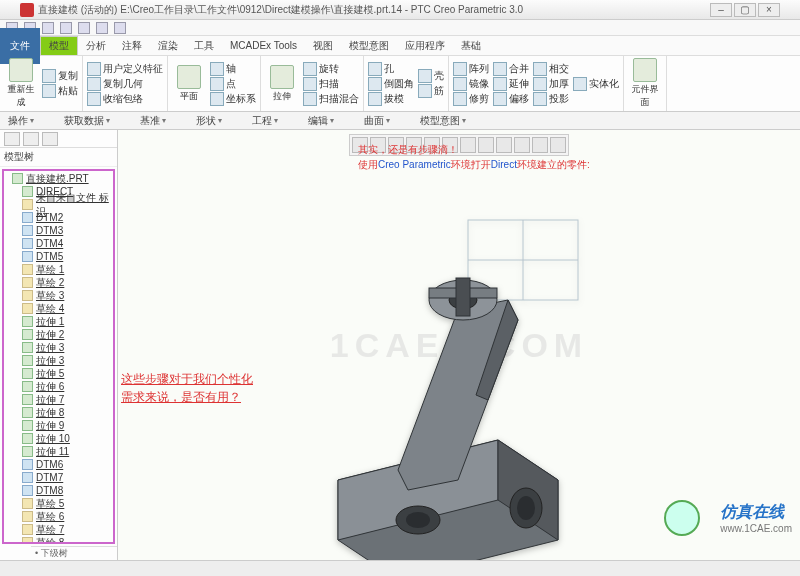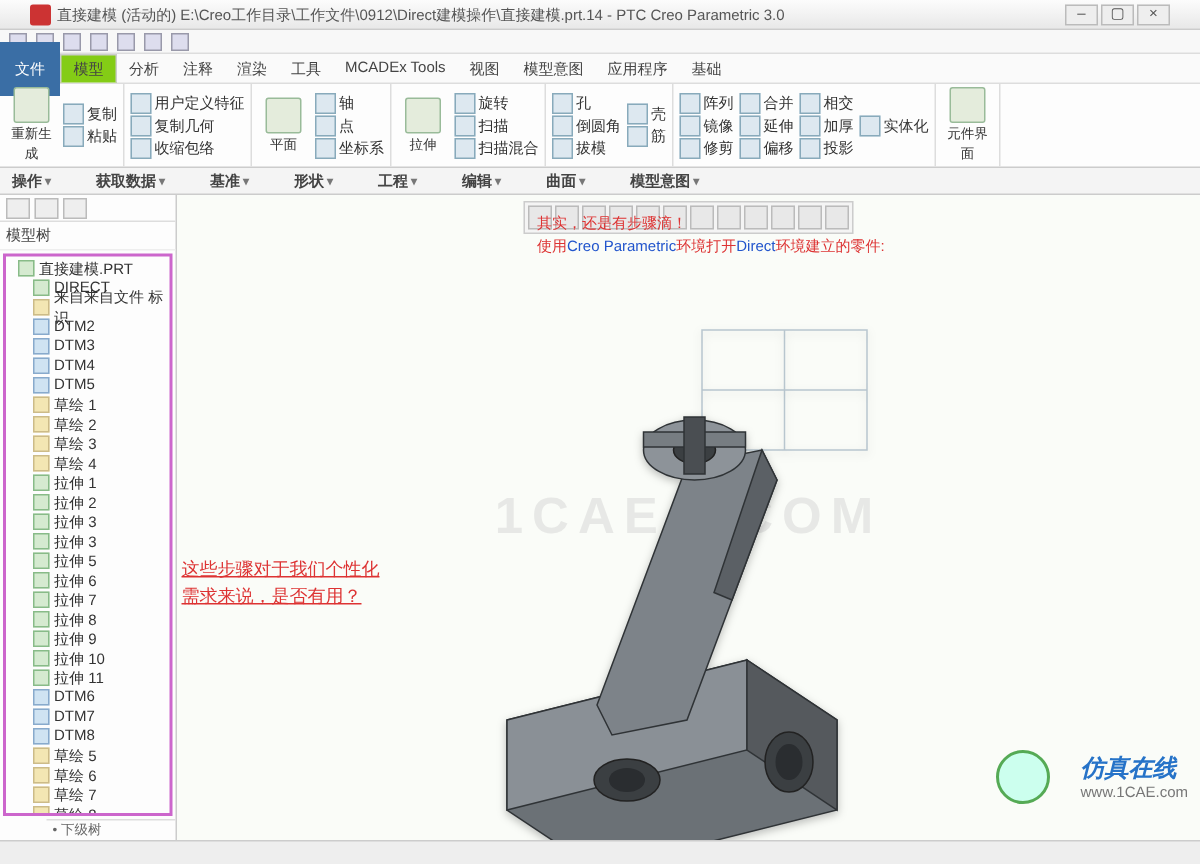--- a/index.html
+++ b/index.html
@@ -17,29 +17,29 @@
 .ribbon{height:56px;background:#fdfdfd;border-bottom:1px solid #ccc;display:flex;}
 .rgroup{border-right:1px solid #ddd;padding:2px 4px;display:flex;flex-direction:column;justify-content:space-between;}
 .rgroup .rbody{display:flex;gap:4px;align-items:center;flex:1;}
 .bigbtn{display:flex;flex-direction:column;align-items:center;gap:1px;width:34px;}
 .bigbtn .bi{width:24px;height:24px;background:#e4ecdc;border:1px solid #9b9;border-radius:2px;}
 .bigbtn .bl{font-size:9px;color:#333;text-align:center;}
 .smbtn{display:flex;align-items:center;gap:2px;color:#333;}
 .smbtn .si{width:14px;height:14px;background:#dde8f0;border:1px solid #8ab;}
 .col{display:flex;flex-direction:column;gap:1px;}
 .subbar{height:18px;background:#f4f4f4;border-bottom:1px solid #ccc;display:flex;align-items:center;padding:0 8px;gap:30px;color:#444;}
-.subbar .sitm{display:flex;align-items:center;gap:2px;font-weight:bold;}
+.subbar .sitm{display:flex;align-items:center;gap:2px;}
 .subbar .sd{font-size:8px;color:#777;}
 .workarea{display:flex;height:calc(100% - 130px - 16px);}
 .sidebar{width:118px;background:#fdfdfd;border-right:1px solid #ccc;display:flex;flex-direction:column;}
 .sbtabs{height:18px;display:flex;gap:3px;padding:2px 4px;border-bottom:1px solid #ddd;}
 .sbtabs .sbt{width:16px;height:14px;border:1px solid #bbb;background:#eee;}
 .sbhead{padding:2px 4px;font-size:10px;color:#444;border-bottom:1px solid #eee;}
 .tree{flex:1;overflow:auto;border:2px solid #c6c;margin:2px;padding:1px 0;}
-.tnode{display:flex;align-items:center;gap:3px;padding:0 2px;height:13px;color:#333;font-size:9px;}
+.tnode{display:flex;align-items:center;gap:3px;padding:0 2px;height:13px;color:#333;font-size:9px;text-decoration:underline;}
 .tnode .ti{width:11px;height:11px;background:#d8d8d8;border:1px solid #aaa;flex:none;}
 .tnode .ti.y{background:#f3e6b3;border-color:#cb8;}
 .tnode .ti.b{background:#cfe3f2;border-color:#8ac;}
 .tnode .ti.g{background:#d5ead0;border-color:#8b8;}
 .tnode.l1{padding-left:8px;}
 .tnode.l2{padding-left:18px;}
 .sbfoot{height:14px;border-top:1px solid #ddd;padding:0 4px;color:#666;font-size:9px;margin-left:31px;}
 .canvas{flex:1;background:#fafcf8;position:relative;overflow:hidden;}
 .vtb{position:absolute;top:4px;left:50%;transform:translateX(-50%);display:flex;gap:2px;background:#f4f4f4;border:1px solid #ccc;padding:2px;}
 .vtb .vb{width:16px;height:16px;background:#e8e8e8;border:1px solid #bbb;}

